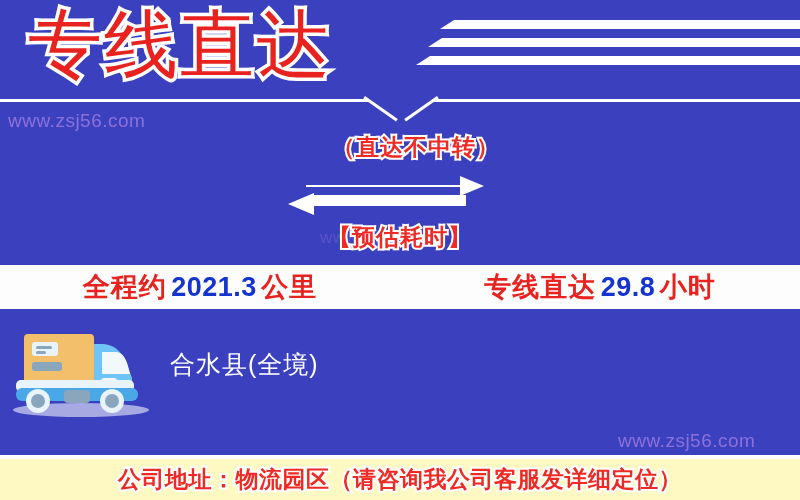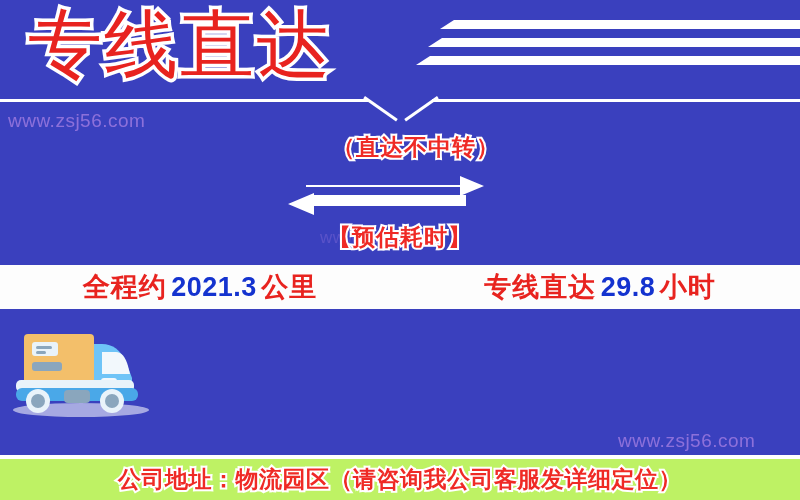--- a/index.html
+++ b/index.html
@@ -99,21 +99,21 @@
   .truck{position:absolute;left:6px;top:322px;width:150px;height:96px;}
   .coverage{
     position:absolute;left:170px;top:348px;
     font-size:25px;color:#ffffff;white-space:nowrap;letter-spacing:1px;
   }
 
   
   .divider{position:absolute;left:0;top:455px;width:800px;height:4px;background:#ffffff;}
   .bottombar{
     position:absolute;left:0;top:459px;width:800px;height:41px;
-    background:#bef264;display:flex;align-items:center;justify-content:center;
+    background:#fef9c3;display:flex;align-items:center;justify-content:center;
   }
   .bottombar .txt{
     font-size:23px;font-weight:bold;color:#ef2a25;
     -webkit-text-stroke:4px #ffffff;paint-order:stroke fill;
     white-space:nowrap;letter-spacing:.5px;
   }
 </style>
 </head>
 <body>
 
@@ -166,19 +166,20 @@
     <rect x="95" y="56" width="16" height="6" rx="3" fill="#f2f8fc"></rect>
     <rect x="97" y="58" width="11" height="2" rx="1" fill="#9db4c7"></rect>
     <rect x="10" y="58" width="118" height="12" rx="5" fill="#e9f3fa"></rect>
     <rect x="10" y="66" width="122" height="13" rx="6" fill="#4aa8e8"></rect>
     <rect x="58" y="68" width="26" height="13" rx="4" fill="#8aa6bd"></rect>
     <circle cx="32" cy="79" r="12" fill="#e9f3fa"></circle>
     <circle cx="32" cy="79" r="7" fill="#8aa6bd"></circle>
     <circle cx="106" cy="79" r="12" fill="#e9f3fa"></circle>
     <circle cx="106" cy="79" r="7" fill="#8aa6bd"></circle>
   </svg>
+  <div class="coverage">合水县(全境)</div>
 
   <div class="divider"></div>
   <div class="bottombar">
     <span class="txt">公司地址：物流园区（请咨询我公司客服发详细定位）</span>
   </div>
 
 </div>
 
 </body></html>

